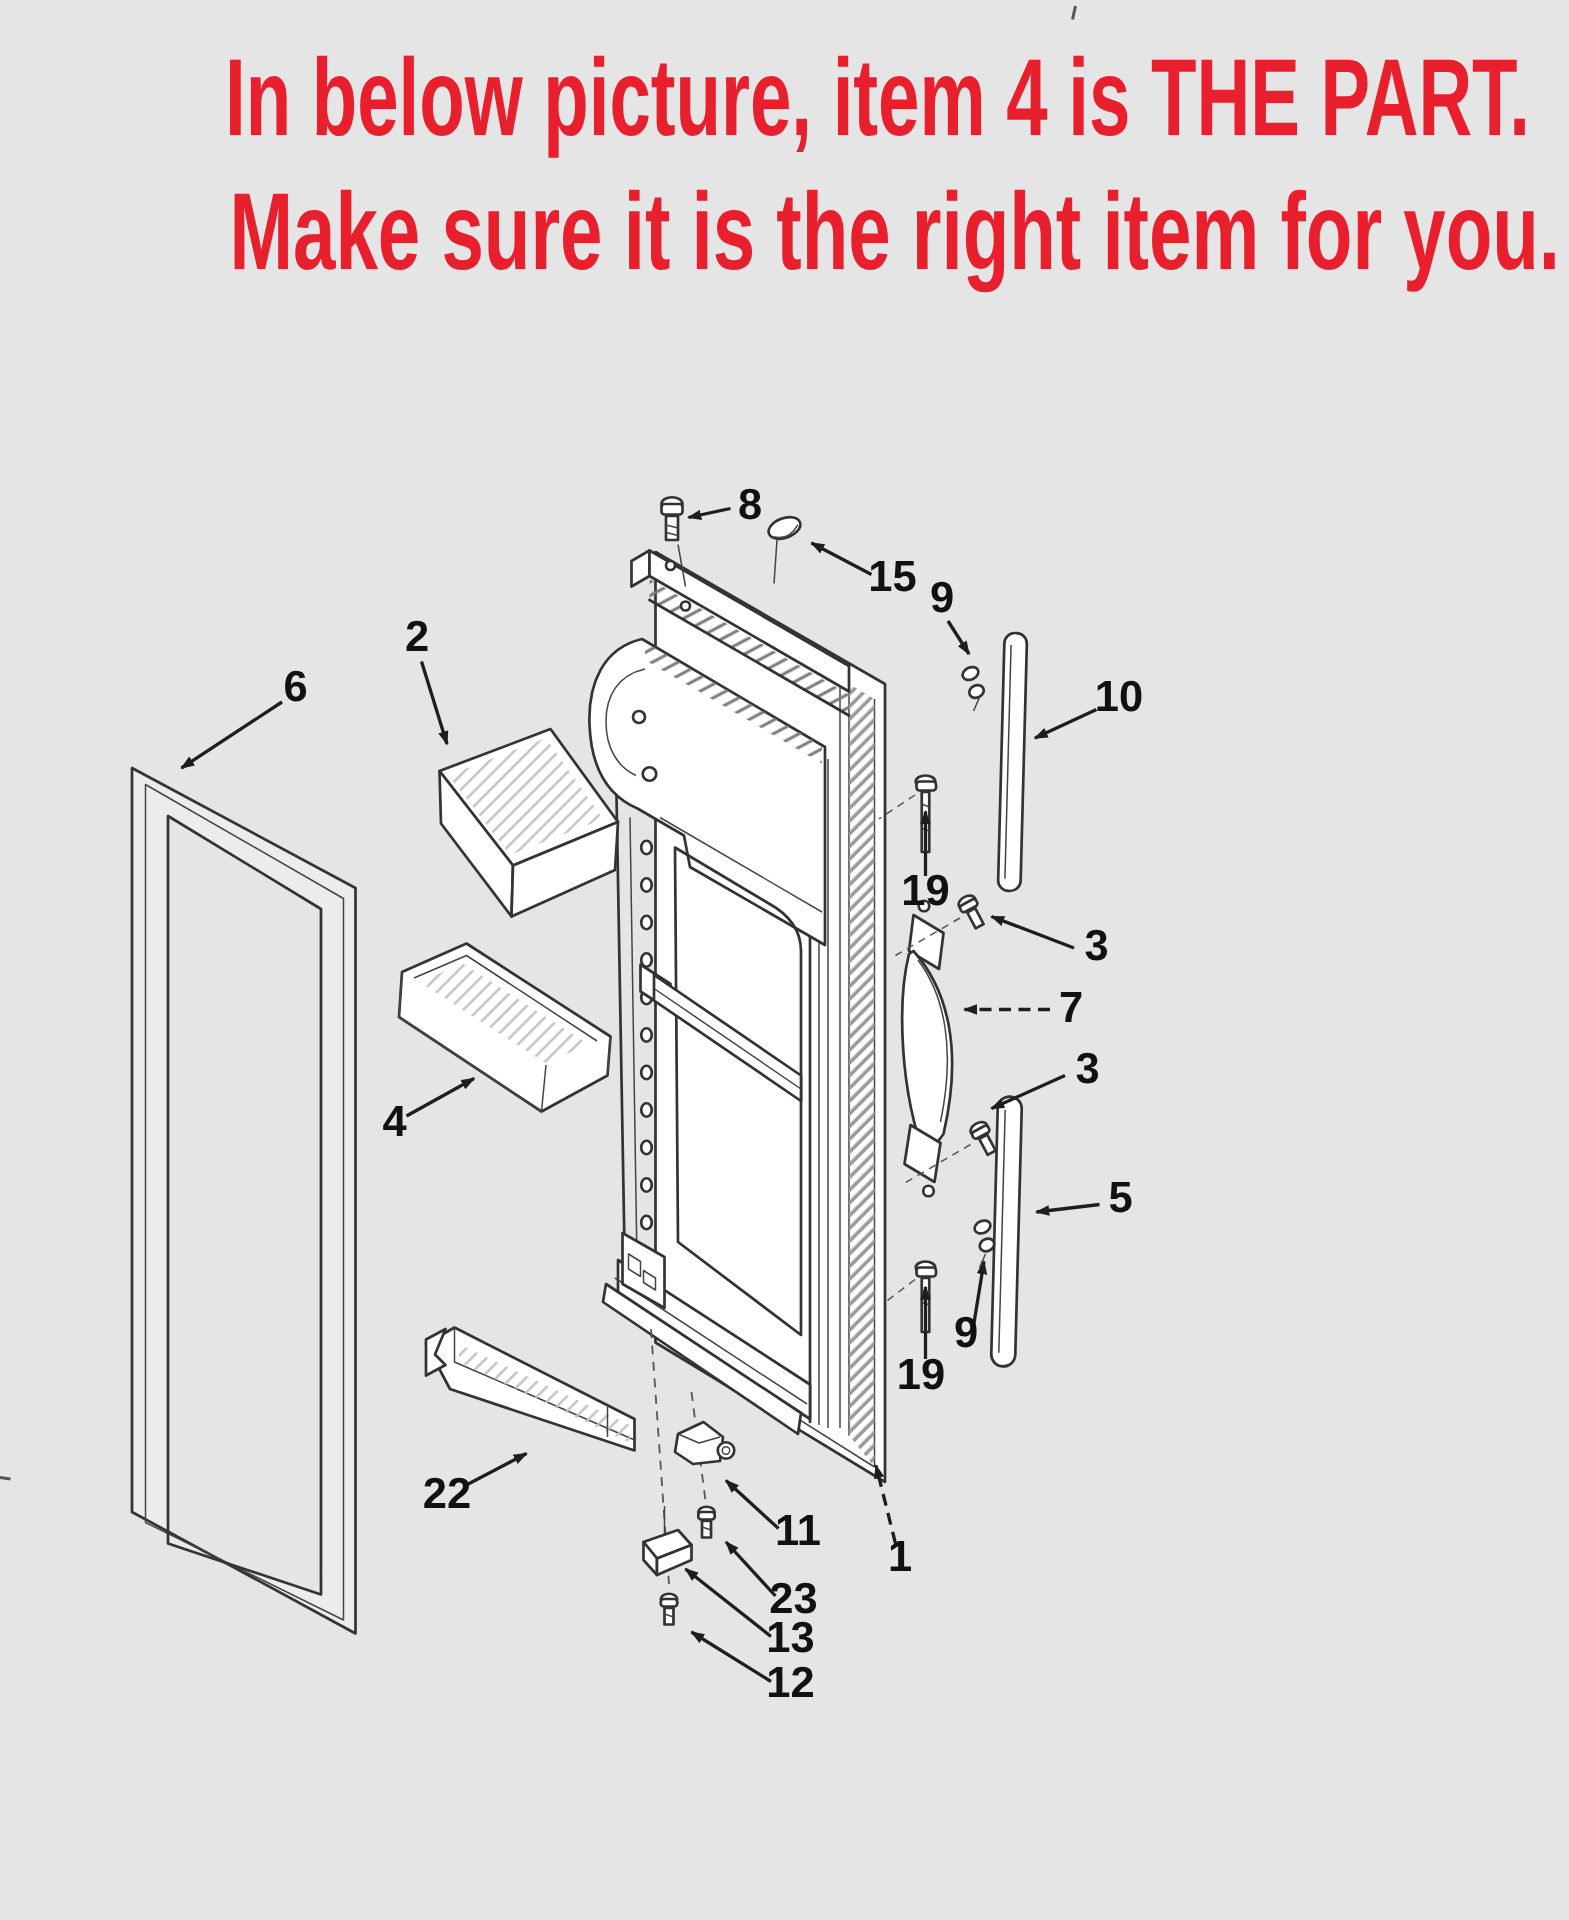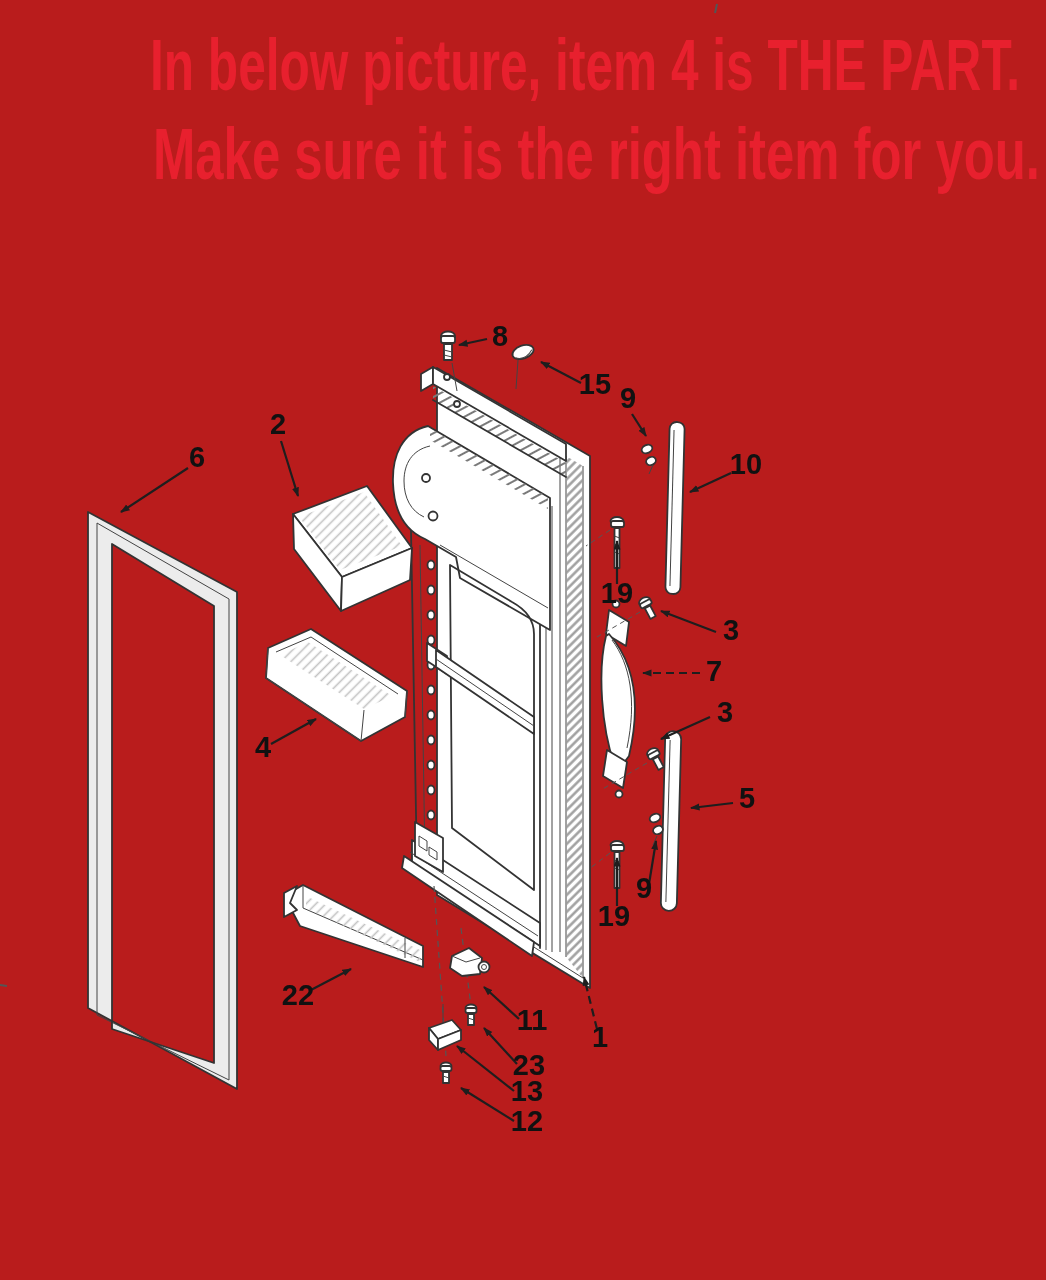--- a/index.html
+++ b/index.html
@@ -1,16 +1,16 @@
 <!DOCTYPE html>
 <html><head>
 <meta charset="utf-8">
 <style>
   html,body{margin:0;padding:0;background:#ffffff;}
-  #page{position:relative;width:1046px;height:1280px;background:#b91c1c;overflow:hidden;
+  #page{position:relative;width:1046px;height:1280px;background:#e5e5e5;overflow:hidden;
         font-family:"Liberation Sans",sans-serif;}
   svg{display:block}
   .hdr{font-family:"Liberation Sans",sans-serif;font-weight:bold;}
   .line{fill:none;stroke:#333;stroke-width:1.8;stroke-linejoin:round;stroke-linecap:round;}
   .thin{fill:none;stroke:#444;stroke-width:1;stroke-linejoin:round;}
   .thindash{fill:none;stroke:#555;stroke-width:1;stroke-dasharray:5 4;}
   .fillw{fill:#ffffff;stroke:#333;stroke-width:1.8;stroke-linejoin:round;}
   .leader{stroke:#1e1e1e;stroke-width:2.2;fill:none;}
   .leader.dashed{stroke-dasharray:8 5;}
   .plabel{font-family:"Liberation Sans",sans-serif;font-weight:bold;font-size:29px;

